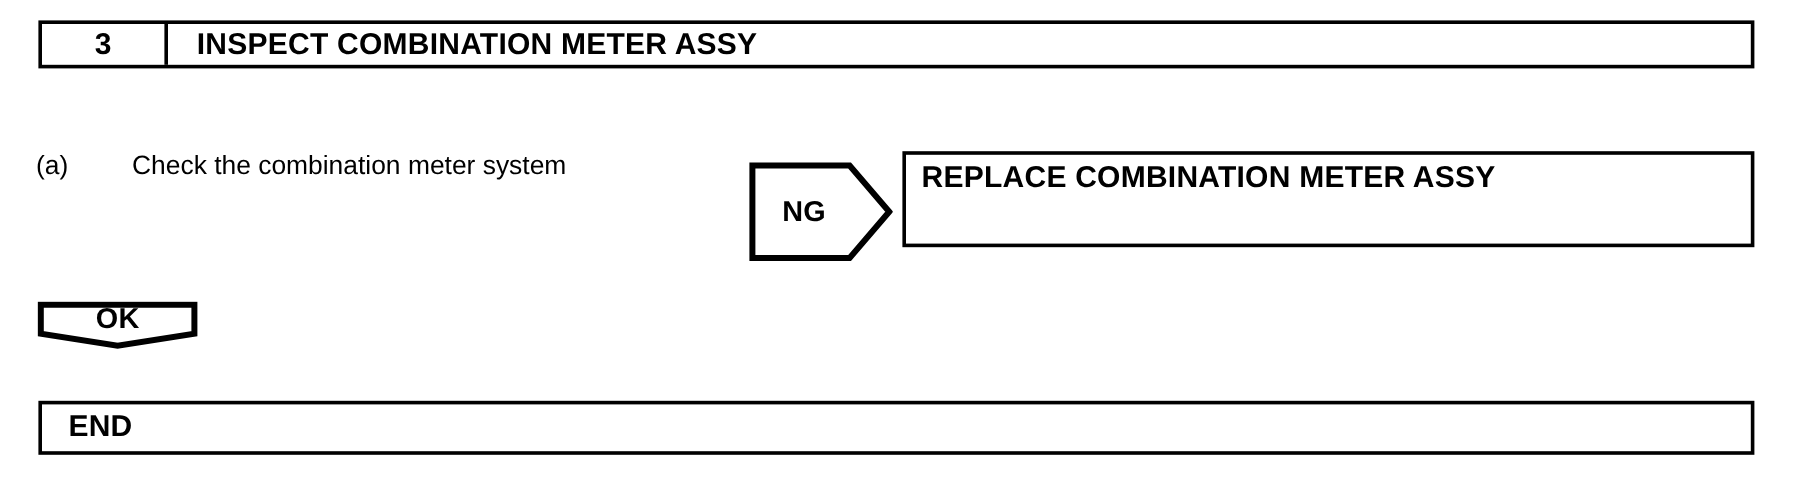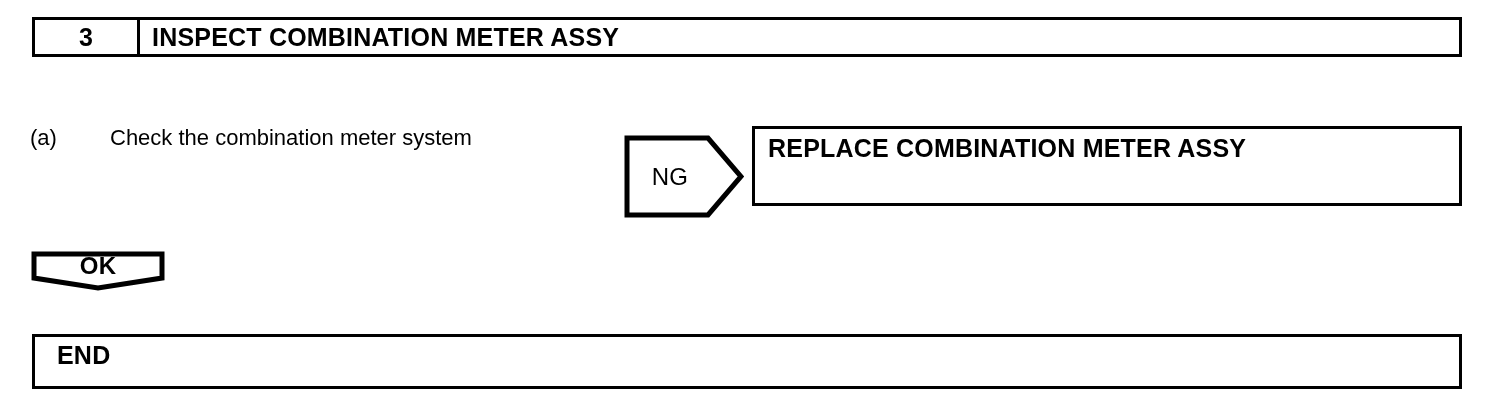--- a/index.html
+++ b/index.html
@@ -45,21 +45,21 @@
   .step-number-text {
     font-size: 25px;
     font-weight: bold;
     letter-spacing: 0px;
     line-height: 1;
   }
   .step-title-cell {
     flex: 1 1 auto;
     display: flex;
     align-items: center;
-    padding-left: 12px;
+    padding-left: 24px;
     box-sizing: border-box;
   }
   .step-title-text {
     font-size: 25px;
     font-weight: bold;
     letter-spacing: 0.2px;
     line-height: 1;
     white-space: nowrap;
   }
 
@@ -102,21 +102,21 @@
   .ng-label {
     position: absolute;
     left: 0;
     top: 0;
     width: 92px;
     height: 83px;
     display: flex;
     align-items: center;
     justify-content: center;
     font-size: 24px;
-    font-weight: normal;
+    font-weight: bold;
     letter-spacing: 0.2px;
     pointer-events: none;
   }
 
   
   .result-box {
     position: absolute;
     left: 752px;
     top: 126px;
     width: 710px;
@@ -163,21 +163,21 @@
     letter-spacing: 0.2px;
     pointer-events: none;
   }
 
   
   .end-box {
     position: absolute;
     left: 32px;
     top: 334px;
     width: 1430px;
-    height: 55px;
+    height: 45px;
     border: 3px solid #000000;
     box-sizing: border-box;
     background: #ffffff;
   }
   .end-box-text {
     position: absolute;
     left: 22px;
     top: 5px;
     font-size: 25px;
     font-weight: bold;

